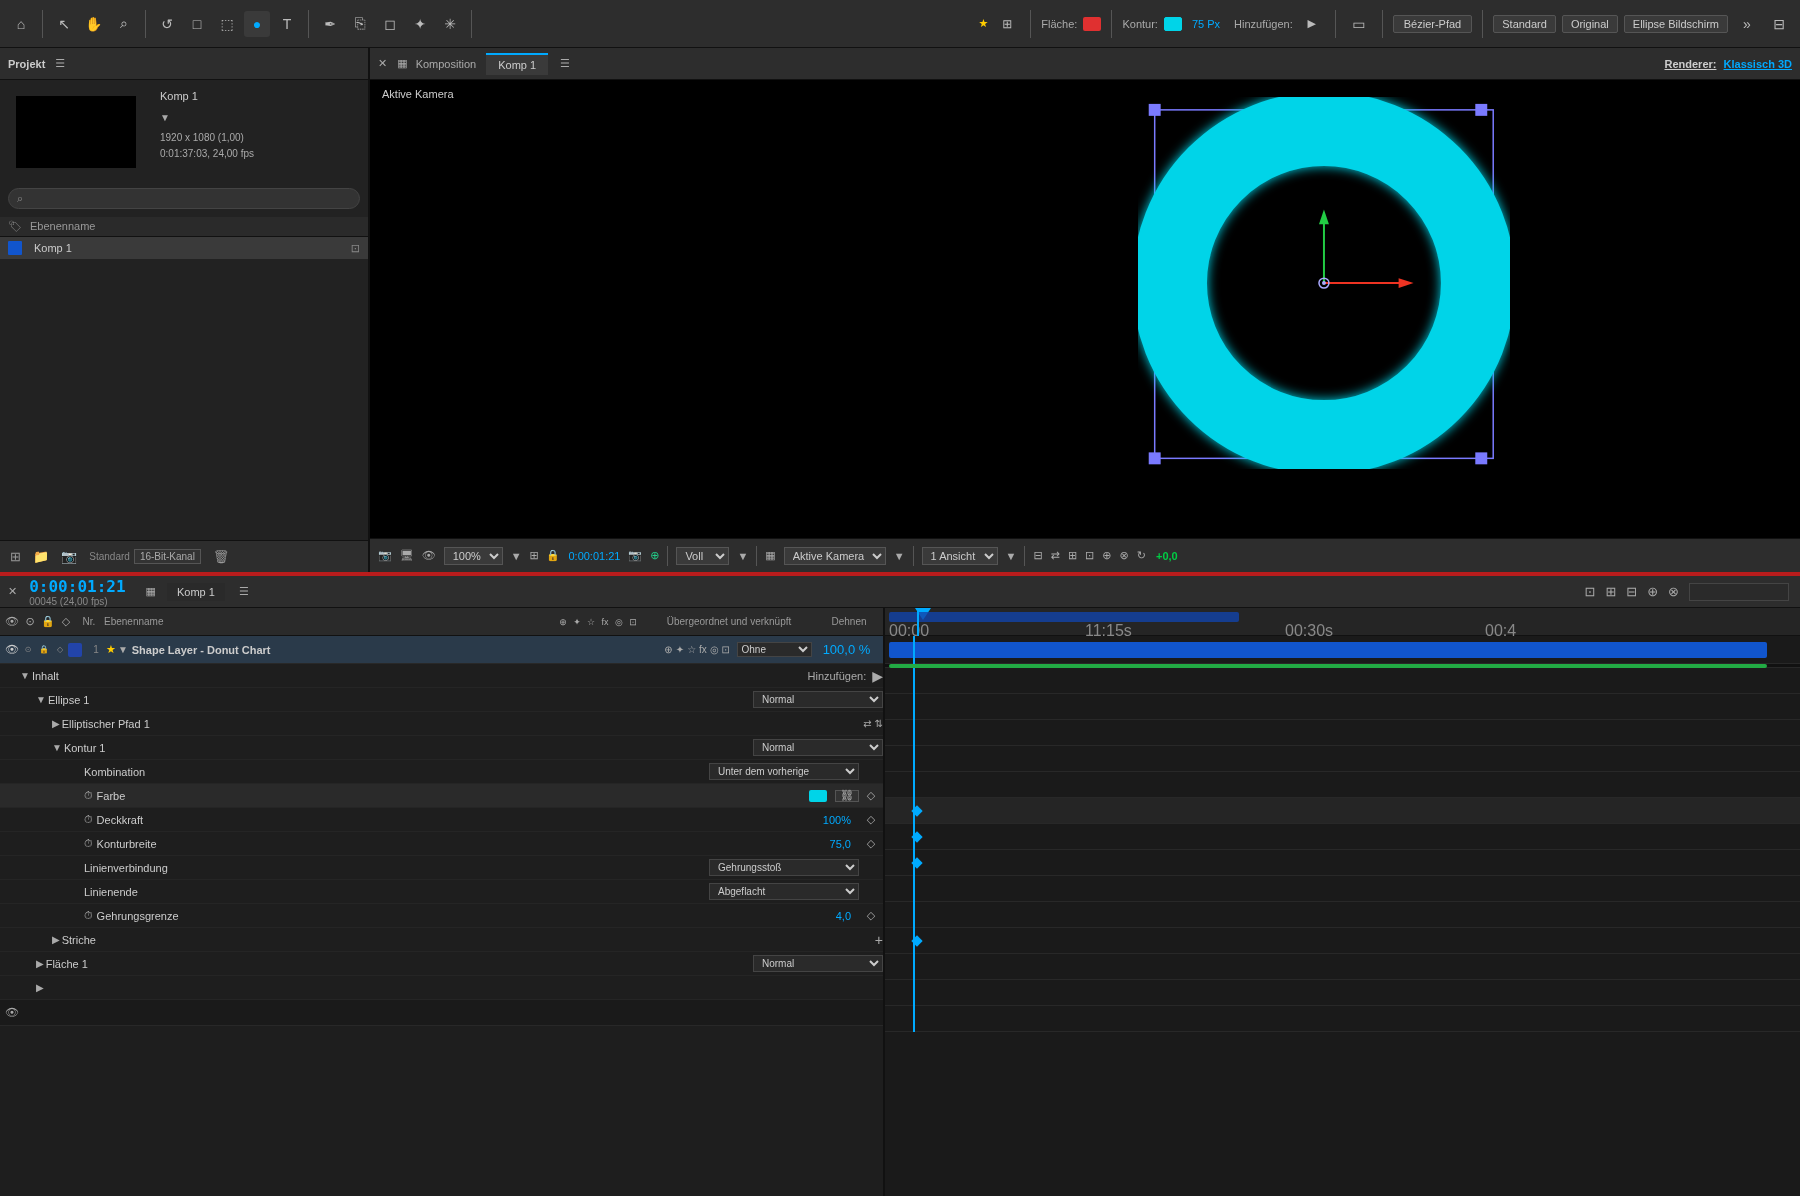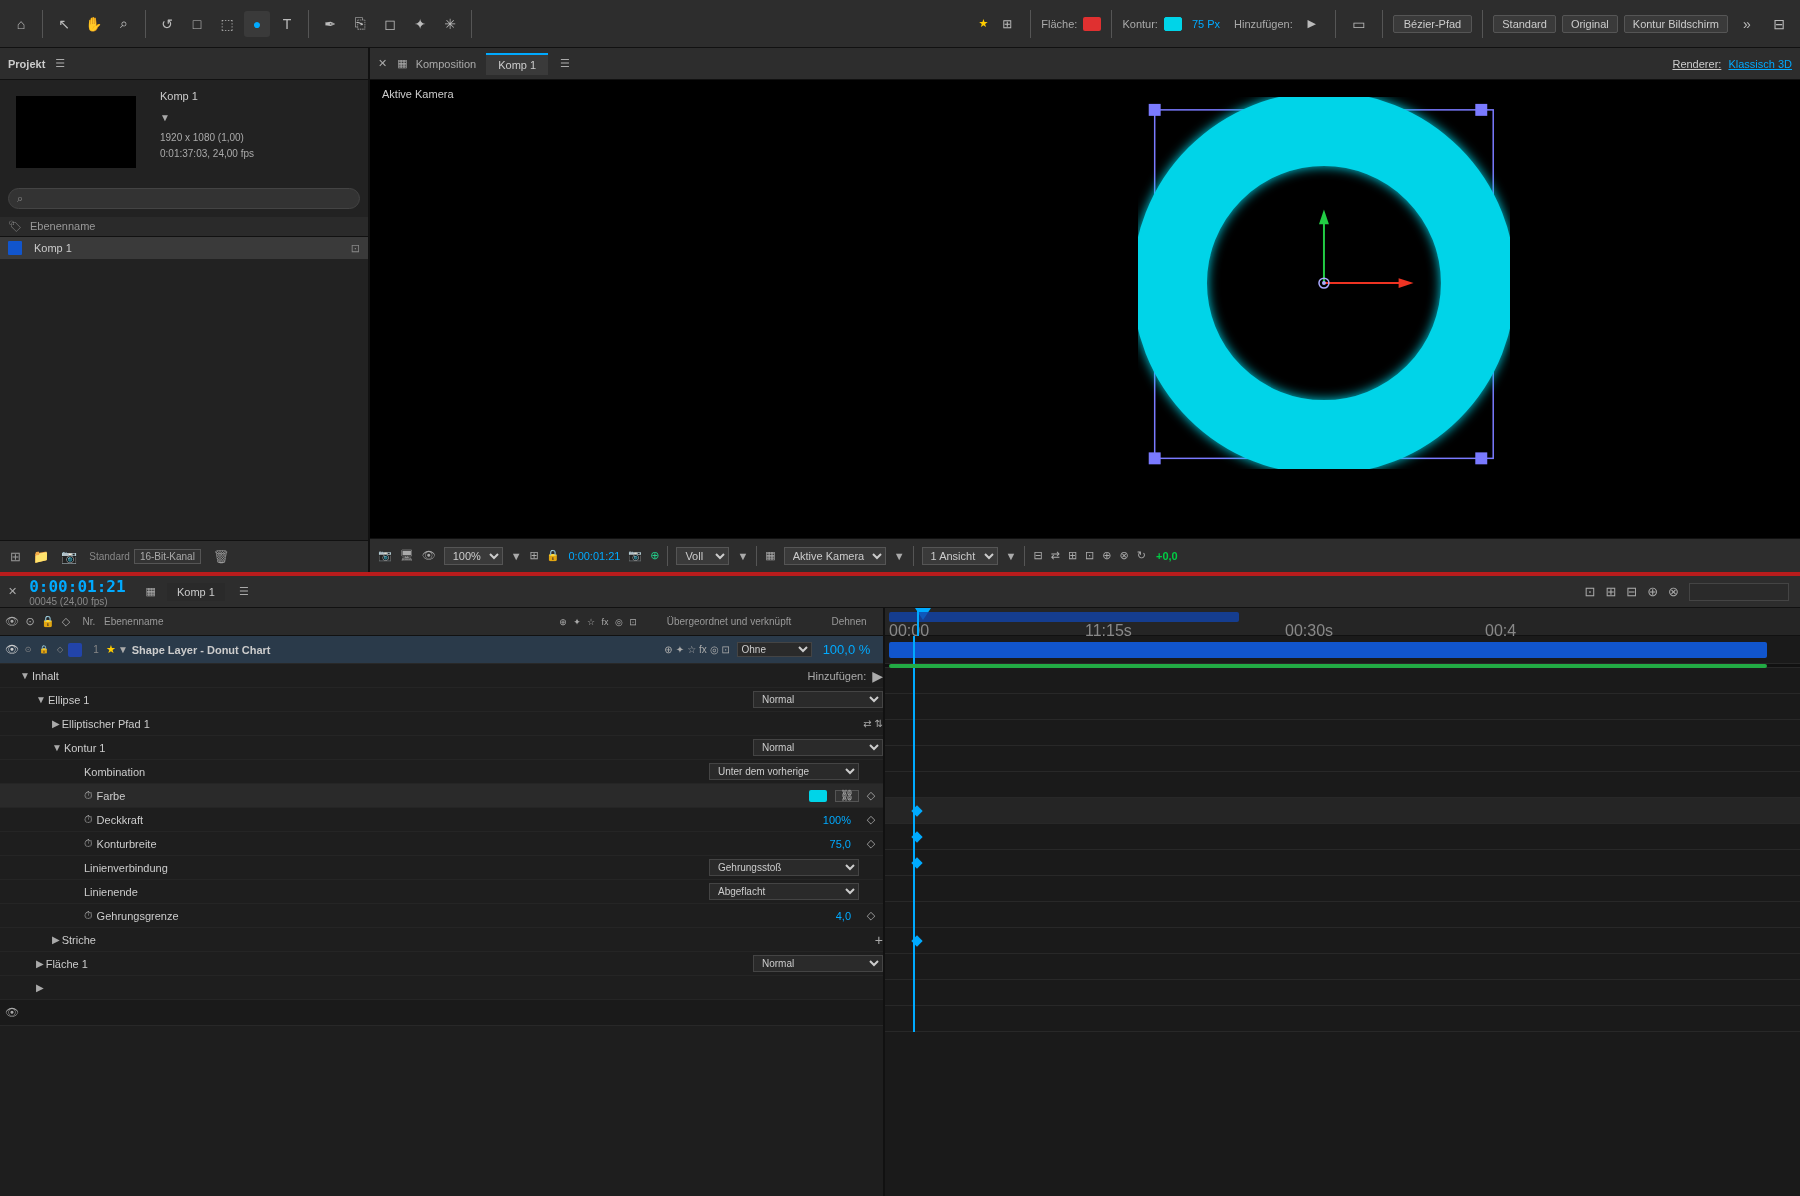--- a/index.html
+++ b/index.html
@@ -305,21 +305,21 @@
       display: flex; align-items: center; gap: 4px;
       color: #aaa;
     }
     .header-icon { font-size: 13px; cursor: pointer; padding: 2px 3px; }
 
     
     #renderer-label {
       margin-left: auto;
       color: #888; font-size: 11px;
     }
-    #renderer-label span { color: #ccc; cursor: pointer; text-decoration: underline; }
+    #renderer-label span { color: #ccc; cursor: pointer; text-decoration: underline; font-weight: bold; }
 
     .bezier-btn {
       background: #3a3a3a; border: 1px solid #555; color: #ccc;
       padding: 2px 10px; font-size: 11px; cursor: pointer; border-radius: 2px;
     }
 
     .layer-vis-icons {
       display: flex; gap: 2px; align-items: center;
       min-width: 70px;
     }
@@ -391,21 +391,21 @@
     <span class="toolbar-label" style="color:#00aaff; margin-left:4px;">75 Px</span>
     <span class="toolbar-label" style="margin-left:8px;">Hinzufügen:</span>
     <div class="toolbar-icon" style="font-size:11px;">▶</div>
     <div class="toolbar-sep"></div>
     <div class="toolbar-icon">▭</div>
     <div class="toolbar-sep"></div>
     <button class="bezier-btn">Bézier-Pfad</button>
     <div class="toolbar-sep"></div>
     <button class="toolbar-btn">Standard</button>
     <button class="toolbar-btn">Original</button>
-    <button class="toolbar-btn">Kontur Bildschirm</button>
+    <button class="toolbar-btn">Ellipse Bildschirm</button>
     <div class="toolbar-icon">»</div>
     <div class="toolbar-icon">⊟</div>
   </div>
 </div>
 
 <div id="main-area">
 
   <div id="upper-section">
 
     <div id="project-panel">

